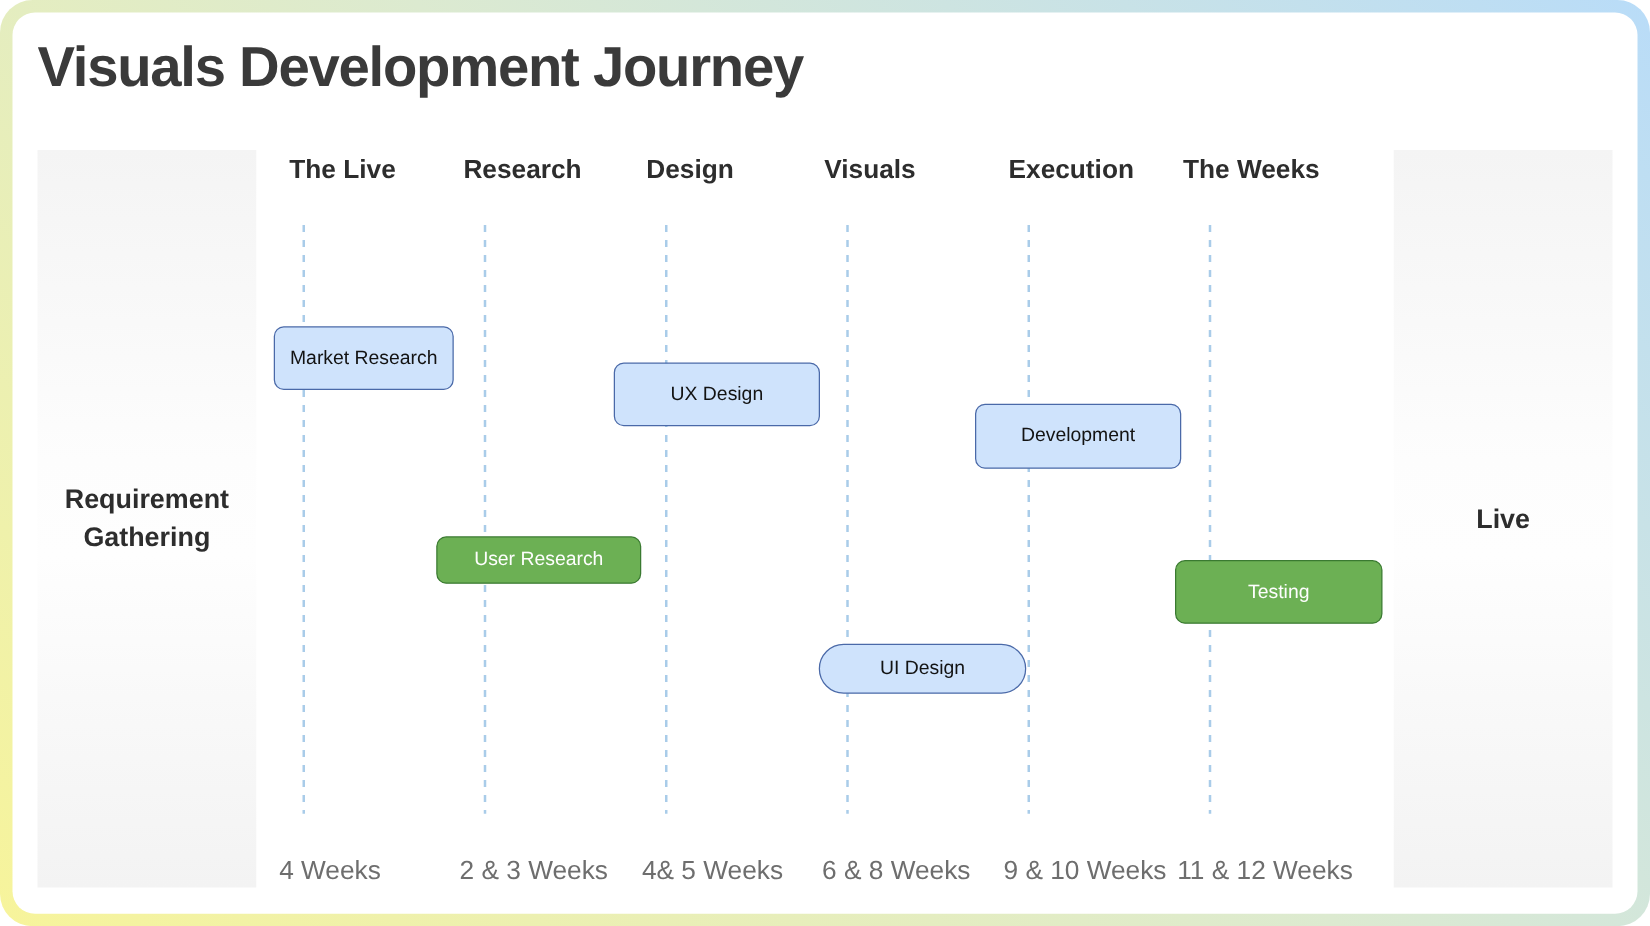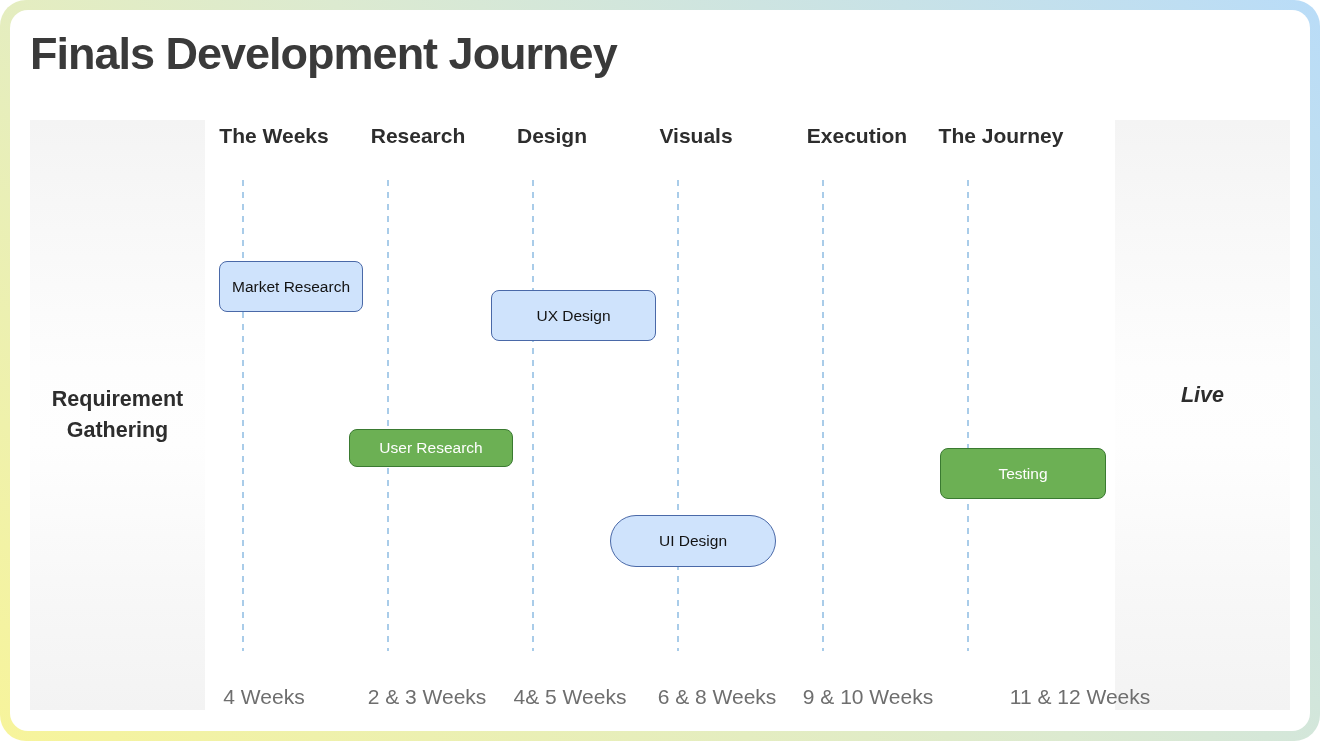--- a/index.html
+++ b/index.html
@@ -45,21 +45,21 @@
 
   .endpoint-label {
     width: 175px;
     text-align: center;
     font-size: 21.5px;
     font-weight: 700;
     color: #2d2d2d;
     line-height: 31px;
   }
   .endpoint-start { left: 30px; top: 384px; }
-  .endpoint-end   { left: 1115px; top: 380px; font-style: italic; }
+  .endpoint-end   { left: 1115px; top: 400px; }
 
   .col-header {
     top: 124px;
     transform: translateX(-50%);
     font-size: 21px;
     font-weight: 700;
     color: #2d2d2d;
     white-space: nowrap;
   }
 
@@ -100,63 +100,66 @@
     background: #6cb054;
     border: 1.5px solid #3a7a31;
     color: #fefefe;
   }
 
   .t-market   { left: 219px; top: 261px; width: 144px; height: 51px; }
   .t-ux       { left: 491px; top: 290px; width: 165px; height: 51px; }
   .t-dev      { left: 780px; top: 323px; width: 165px; height: 52px; }
   .t-user     { left: 349px; top: 429px; width: 164px; height: 38px; }
   .t-testing  { left: 940px; top: 448px; width: 166px; height: 51px; justify-content: center; }
-  .t-ui       { left: 610px; top: 515px; width: 166px; height: 52px; border-radius: 26px; }
+  .t-ui       { left: 655px; top: 515px; width: 166px; height: 40px; border-radius: 26px; }
 
   .x1 { left: 242px; } .x2 { left: 387px; } .x3 { left: 532px; }
   .x4 { left: 677px; } .x5 { left: 822px; } .x6 { left: 967px; }
 
   .hx1 { left: 274px; }  .hx2 { left: 418px; }  .hx3 { left: 552px; }
   .hx4 { left: 696px; }  .hx5 { left: 857px; }  .hx6 { left: 1001px; }
 
   .wx1 { left: 264px; }  .wx2 { left: 427px; }  .wx3 { left: 570px; }
-  .wx4 { left: 717px; }  .wx5 { left: 868px; }  .wx6 { left: 1080px; text-align: center; }
+  .wx4 { left: 717px; }  .wx5 { left: 868px; }  .wx6 { left: 1012px; text-align: center; }
 </style>
 </head>
 <body>
 
 <div class="frame">
   <div class="card"></div>
 
-  <div class="abs page-title">Finals Development Journey</div>
+  <div class="abs page-title">Visuals Development Journey</div>
 
   <div class="abs side-panel panel-left"></div>
   <div class="abs side-panel panel-right"></div>
   <div class="abs endpoint-label endpoint-start">Requirement Gathering</div>
   <div class="abs endpoint-label endpoint-end">Live</div>
 
-  <div class="abs col-header hx1">The Weeks</div>
+  <div class="abs col-header hx1">The Live</div>
   <div class="abs col-header hx2">Research</div>
   <div class="abs col-header hx3">Design</div>
   <div class="abs col-header hx4">Visuals</div>
   <div class="abs col-header hx5">Execution</div>
-  <div class="abs col-header hx6">The Journey</div>
+  <div class="abs col-header hx6">The Weeks</div>
 
   <div class="abs dash-line x1"></div>
   <div class="abs dash-line x2"></div>
   <div class="abs dash-line x3"></div>
   <div class="abs dash-line x4"></div>
   <div class="abs dash-line x5"></div>
   <div class="abs dash-line x6"></div>
 
   <div class="abs task task-blue t-ux">
     <span>UX Design</span>
   </div>
   <div class="abs task task-blue t-market">
     <span>Market Research</span>
+  </div>
+  <div class="abs task task-blue t-dev">
+    <span>Development</span>
   </div>
   <div class="abs task task-green t-user">
     <span>User Research</span>
   </div>
   <div class="abs task task-green t-testing">
     <span>Testing</span>
   </div>
   <div class="abs task task-blue t-ui">
     <span>UI Design</span>
   </div>

